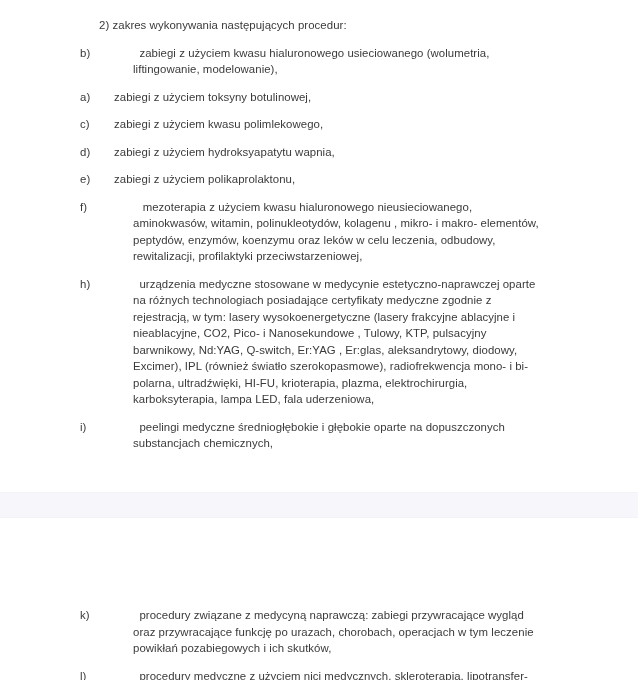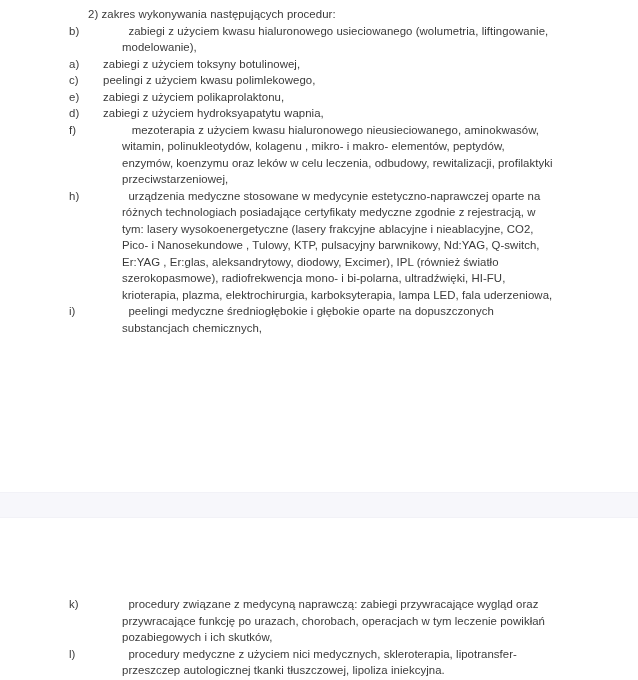--- a/index.html
+++ b/index.html
@@ -51,21 +51,21 @@
   }
   .page-two .content {
     padding-top: 78px;
   }
 
   
   .para {
     font-size: 11.4px;
     line-height: 16.5px;
     text-align: left;
-    margin: 0;
+    margin: 11px;
     letter-spacing: 0.005em;
     -webkit-font-smoothing: antialiased;
   }
 
   
   .item-l1 {
     padding-left: 0;
   }
 
   
@@ -88,23 +88,23 @@
 </head>
 <body>
 
 <div class="doc-viewer">
 
   <div class="page page-one">
     <div class="content" id="page-1-content">
         <p class="para item-l1"><span class="mark nowrapmark">2)</span><span class="nowrapmark"> </span><span>zakres wykonywania następujących procedur:</span></p>
         <p class="para item-l2"><span class="mark nowrapmark">b)</span><span class="nowrapmark">  </span><span>zabiegi z użyciem kwasu hialuronowego usieciowanego (wolumetria, liftingowanie, modelowanie),</span></p>
         <p class="para item-l2 tight"><span class="mark nowrapmark">a)</span><span class="nowrapmark"></span><span>zabiegi z użyciem toksyny botulinowej,</span></p>
-        <p class="para item-l2 tight"><span class="mark nowrapmark">c)</span><span class="nowrapmark"></span><span>peelingi z użyciem kwasu polimlekowego,</span></p>
+        <p class="para item-l2 tight"><span class="mark nowrapmark">c)</span><span class="nowrapmark"></span><span>zabiegi z użyciem kwasu polimlekowego,</span></p>
+        <p class="para item-l2 tight"><span class="mark nowrapmark">d)</span><span class="nowrapmark"></span><span>zabiegi z użyciem hydroksyapatytu wapnia,</span></p>
         <p class="para item-l2 tight"><span class="mark nowrapmark">e)</span><span class="nowrapmark"></span><span>zabiegi z użyciem polikaprolaktonu,</span></p>
-        <p class="para item-l2 tight"><span class="mark nowrapmark">d)</span><span class="nowrapmark"></span><span>zabiegi z użyciem hydroksyapatytu wapnia,</span></p>
         <p class="para item-l2"><span class="mark nowrapmark">f)</span><span class="nowrapmark">   </span><span>mezoterapia z użyciem kwasu hialuronowego nieusieciowanego, aminokwasów, witamin, polinukleotydów, kolagenu , mikro- i makro- elementów, peptydów, enzymów, koenzymu oraz  leków w celu leczenia, odbudowy,  rewitalizacji, profilaktyki przeciwstarzeniowej,</span></p>
         <p class="para item-l2"><span class="mark nowrapmark">h)</span><span class="nowrapmark">  </span><span>urządzenia medyczne stosowane w medycynie estetyczno-naprawczej oparte na różnych technologiach posiadające certyfikaty medyczne zgodnie z rejestracją, w tym: lasery wysokoenergetyczne (lasery frakcyjne ablacyjne i nieablacyjne, CO2, Pico- i Nanosekundowe , Tulowy, KTP, pulsacyjny barwnikowy, Nd:YAG, Q-switch, Er:YAG , Er:glas, aleksandrytowy, diodowy, Excimer), IPL (również światło szerokopasmowe), radiofrekwencja mono- i bi-polarna, ultradźwięki, HI-FU, krioterapia, plazma, elektrochirurgia, karboksyterapia, lampa LED,  fala uderzeniowa,</span></p>
         <p class="para item-l2"><span class="mark nowrapmark">i)</span><span class="nowrapmark">  </span><span>peelingi medyczne średniogłębokie i głębokie oparte na dopuszczonych substancjach chemicznych,</span></p>
       </div>
   </div>
 
   <div class="page-gap"></div>
 
   <div class="page page-two">
     <div class="content" id="page-2-content">

